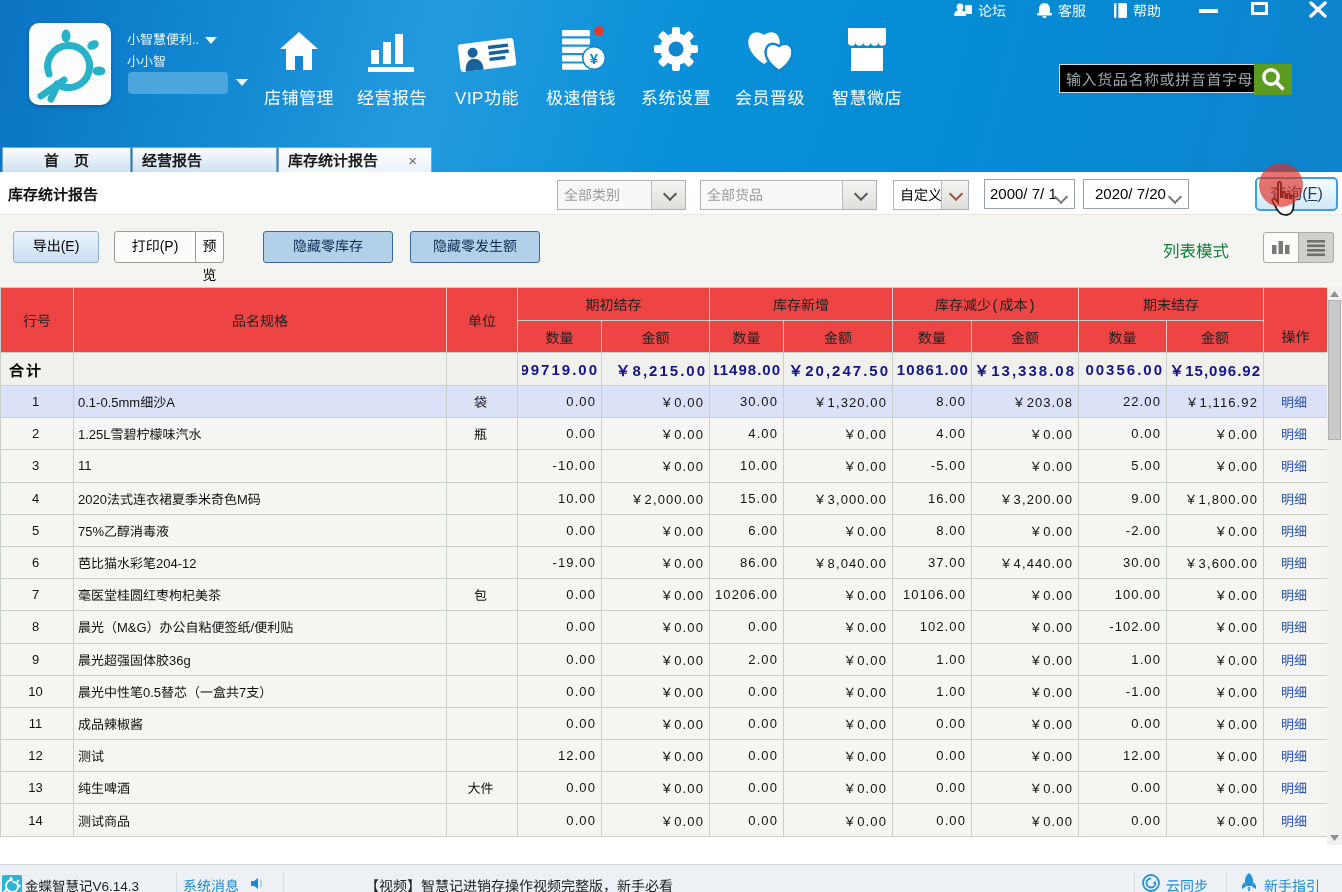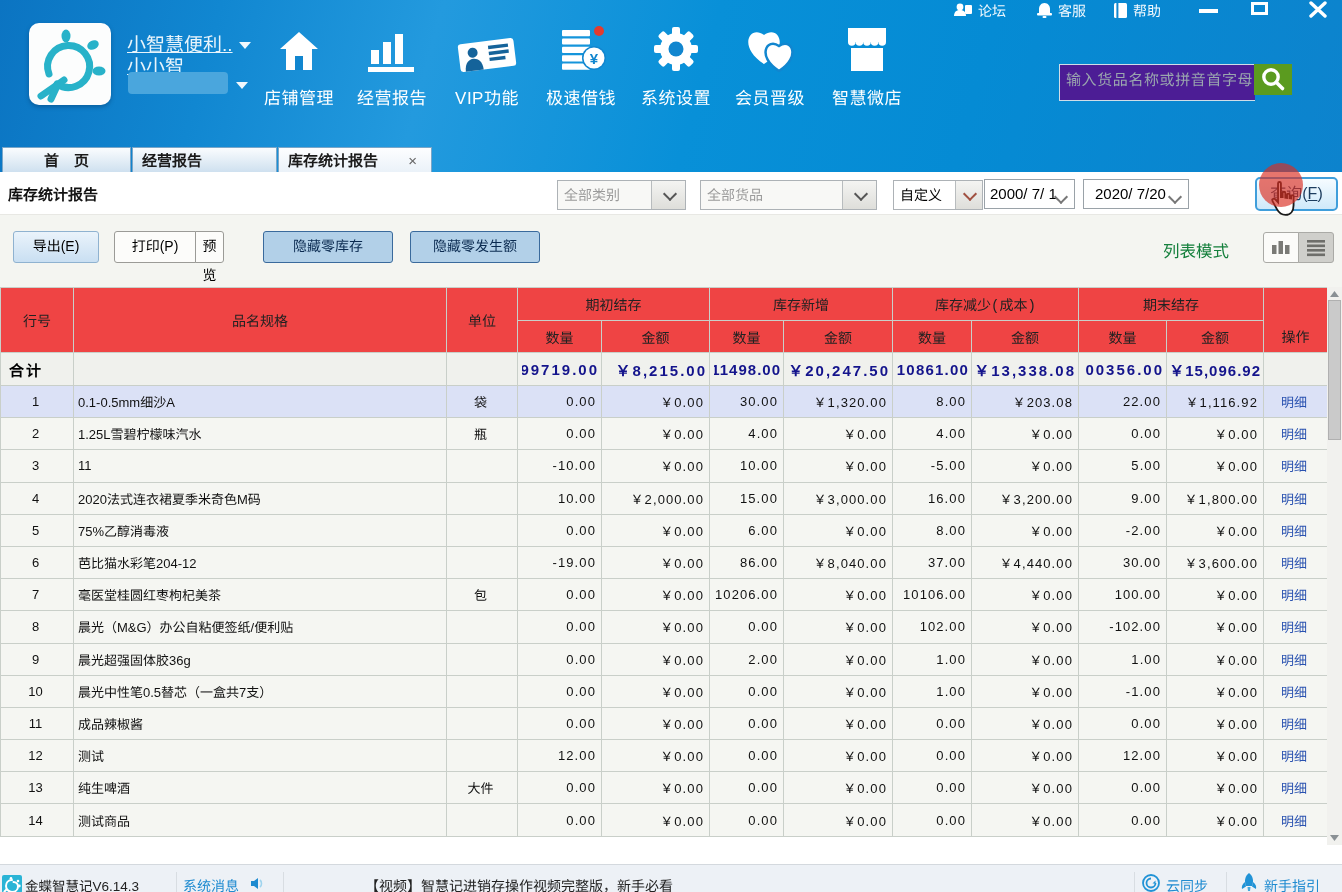--- a/index.html
+++ b/index.html
@@ -2,31 +2,31 @@
 <html lang="zh-CN"><head>
 <meta charset="utf-8">
 <style>
 html,body{margin:0;padding:0;}
 body{width:1342px;height:892px;overflow:hidden;position:relative;
   font-family:"Liberation Sans",sans-serif;background:#fff;}
 
 #header{position:absolute;left:0;top:0;width:1342px;height:174px;
   background:linear-gradient(105deg,#0b74c2 0%,#1187d1 16%,#239ade 32%,#0890d8 52%,#058bd4 72%,#0d83cd 100%);}
 #logo{position:absolute;left:29px;top:23px;width:82px;height:82px;background:#fcfdfd;border-radius:10px;box-shadow:0 2px 4px rgba(0,40,80,.35);}
-.uinfo{position:absolute;color:#e8f4fb;font-size:19px;text-decoration:underline;}
+.uinfo{position:absolute;color:#e8f4fb;font-size:13px;}
 .caret{display:inline-block;width:0;height:0;border-left:6px solid transparent;border-right:6px solid transparent;border-top:7px solid #f0f8fd;vertical-align:middle;margin-left:6px;}
 #blur1{position:absolute;left:128px;top:72px;width:100px;height:22px;background:#4aa6dd;border-radius:4px;}
 .nav{position:absolute;top:30px;text-align:center;color:#fff;}
 .nav .lbl{font-size:17px;margin-top:12px;color:#fff;letter-spacing:0.5px;}
 .nav .ico{height:42px;display:flex;align-items:flex-end;justify-content:center;}
 
 .toplink{position:absolute;top:0px;color:#f0f8fd;font-size:14px;display:flex;align-items:center;height:20px;}
 
 #search{position:absolute;left:1059px;top:64px;width:233px;height:31px;}
-#search .inp{position:absolute;left:0;top:0;width:196px;height:37px;background:#4c1d95;border:1px solid #d0dde8;border-right:none;color:#9aa6ae;font-size:15px;letter-spacing:0.6px;line-height:29px;padding-left:6px;box-sizing:border-box;white-space:nowrap;overflow:hidden;}
+#search .inp{position:absolute;left:0;top:0;width:196px;height:29px;background:#000000;border:1px solid #d0dde8;border-right:none;color:#9aa6ae;font-size:15px;letter-spacing:0.6px;line-height:29px;padding-left:6px;box-sizing:border-box;white-space:nowrap;overflow:hidden;}
 #search .btn{position:absolute;left:195px;top:0;width:38px;height:31px;background:#5b9b1f;}
 
 #tabs{position:absolute;left:0;top:147px;height:27px;}
 .tab{position:absolute;top:0;height:27px;border:1px solid #7aa6c8;border-bottom:none;
  background:linear-gradient(#fafcfe,#cbdeee);font-size:15px;font-weight:bold;color:#1a1a1a;
  line-height:26px;box-sizing:border-box;}
 
 #frow{position:absolute;left:0;top:172px;width:1342px;height:42px;background:#ffffff;border-bottom:1px solid #e8e8e4;}
 #ftitle{position:absolute;left:8px;top:11px;font-size:15px;font-weight:bold;color:#111;}
 .dd{position:absolute;box-sizing:border-box;border:1px solid #adb2b6;background:#f8f8f6;height:30px;top:8px;}
@@ -220,21 +220,21 @@
       <span class="arr">
         <span class="chev"></span>
       </span>
     </div>
   <div class="dd" style="left:700px;width:177px;">
       <span class="txt">全部货品</span>
       <span class="arr">
         <span class="chev"></span>
       </span>
     </div>
-  <div class="dd" style="left:893px;width:90px;background:#fff;">
+  <div class="dd" style="left:893px;width:76px;background:#fff;">
       <span class="txt" style="color:#000;">自定义</span>
       <span class="arr" style="width:26px;">
         <span class="chev" style="border-color:#a05040;"></span>
       </span>
     </div>
   <div class="datebox" style="left:984px;width:91px;padding-left:5px;">2000/ 7/ 1<span class="dchev" style="right:8px;"></span></div>
   <div style="position:absolute;left:1102px;top:10px;font-size:15px;">至</div>
   <div class="datebox" style="left:1083px;width:106px;padding-left:11px;">2020/ 7/20<span class="dchev" style="right:8px;"></span></div>
   <div style="position:absolute;left:1255px;top:5px;width:83px;height:34px;box-sizing:border-box;border:2px solid #3f9edb;background:linear-gradient(#f6fcff,#cfe9fa);border-radius:5px;text-align:center;font-size:16px;color:#1c3c5e;line-height:30px;">查询(<span style="text-decoration:underline;">F</span>)</div>
 </div>

